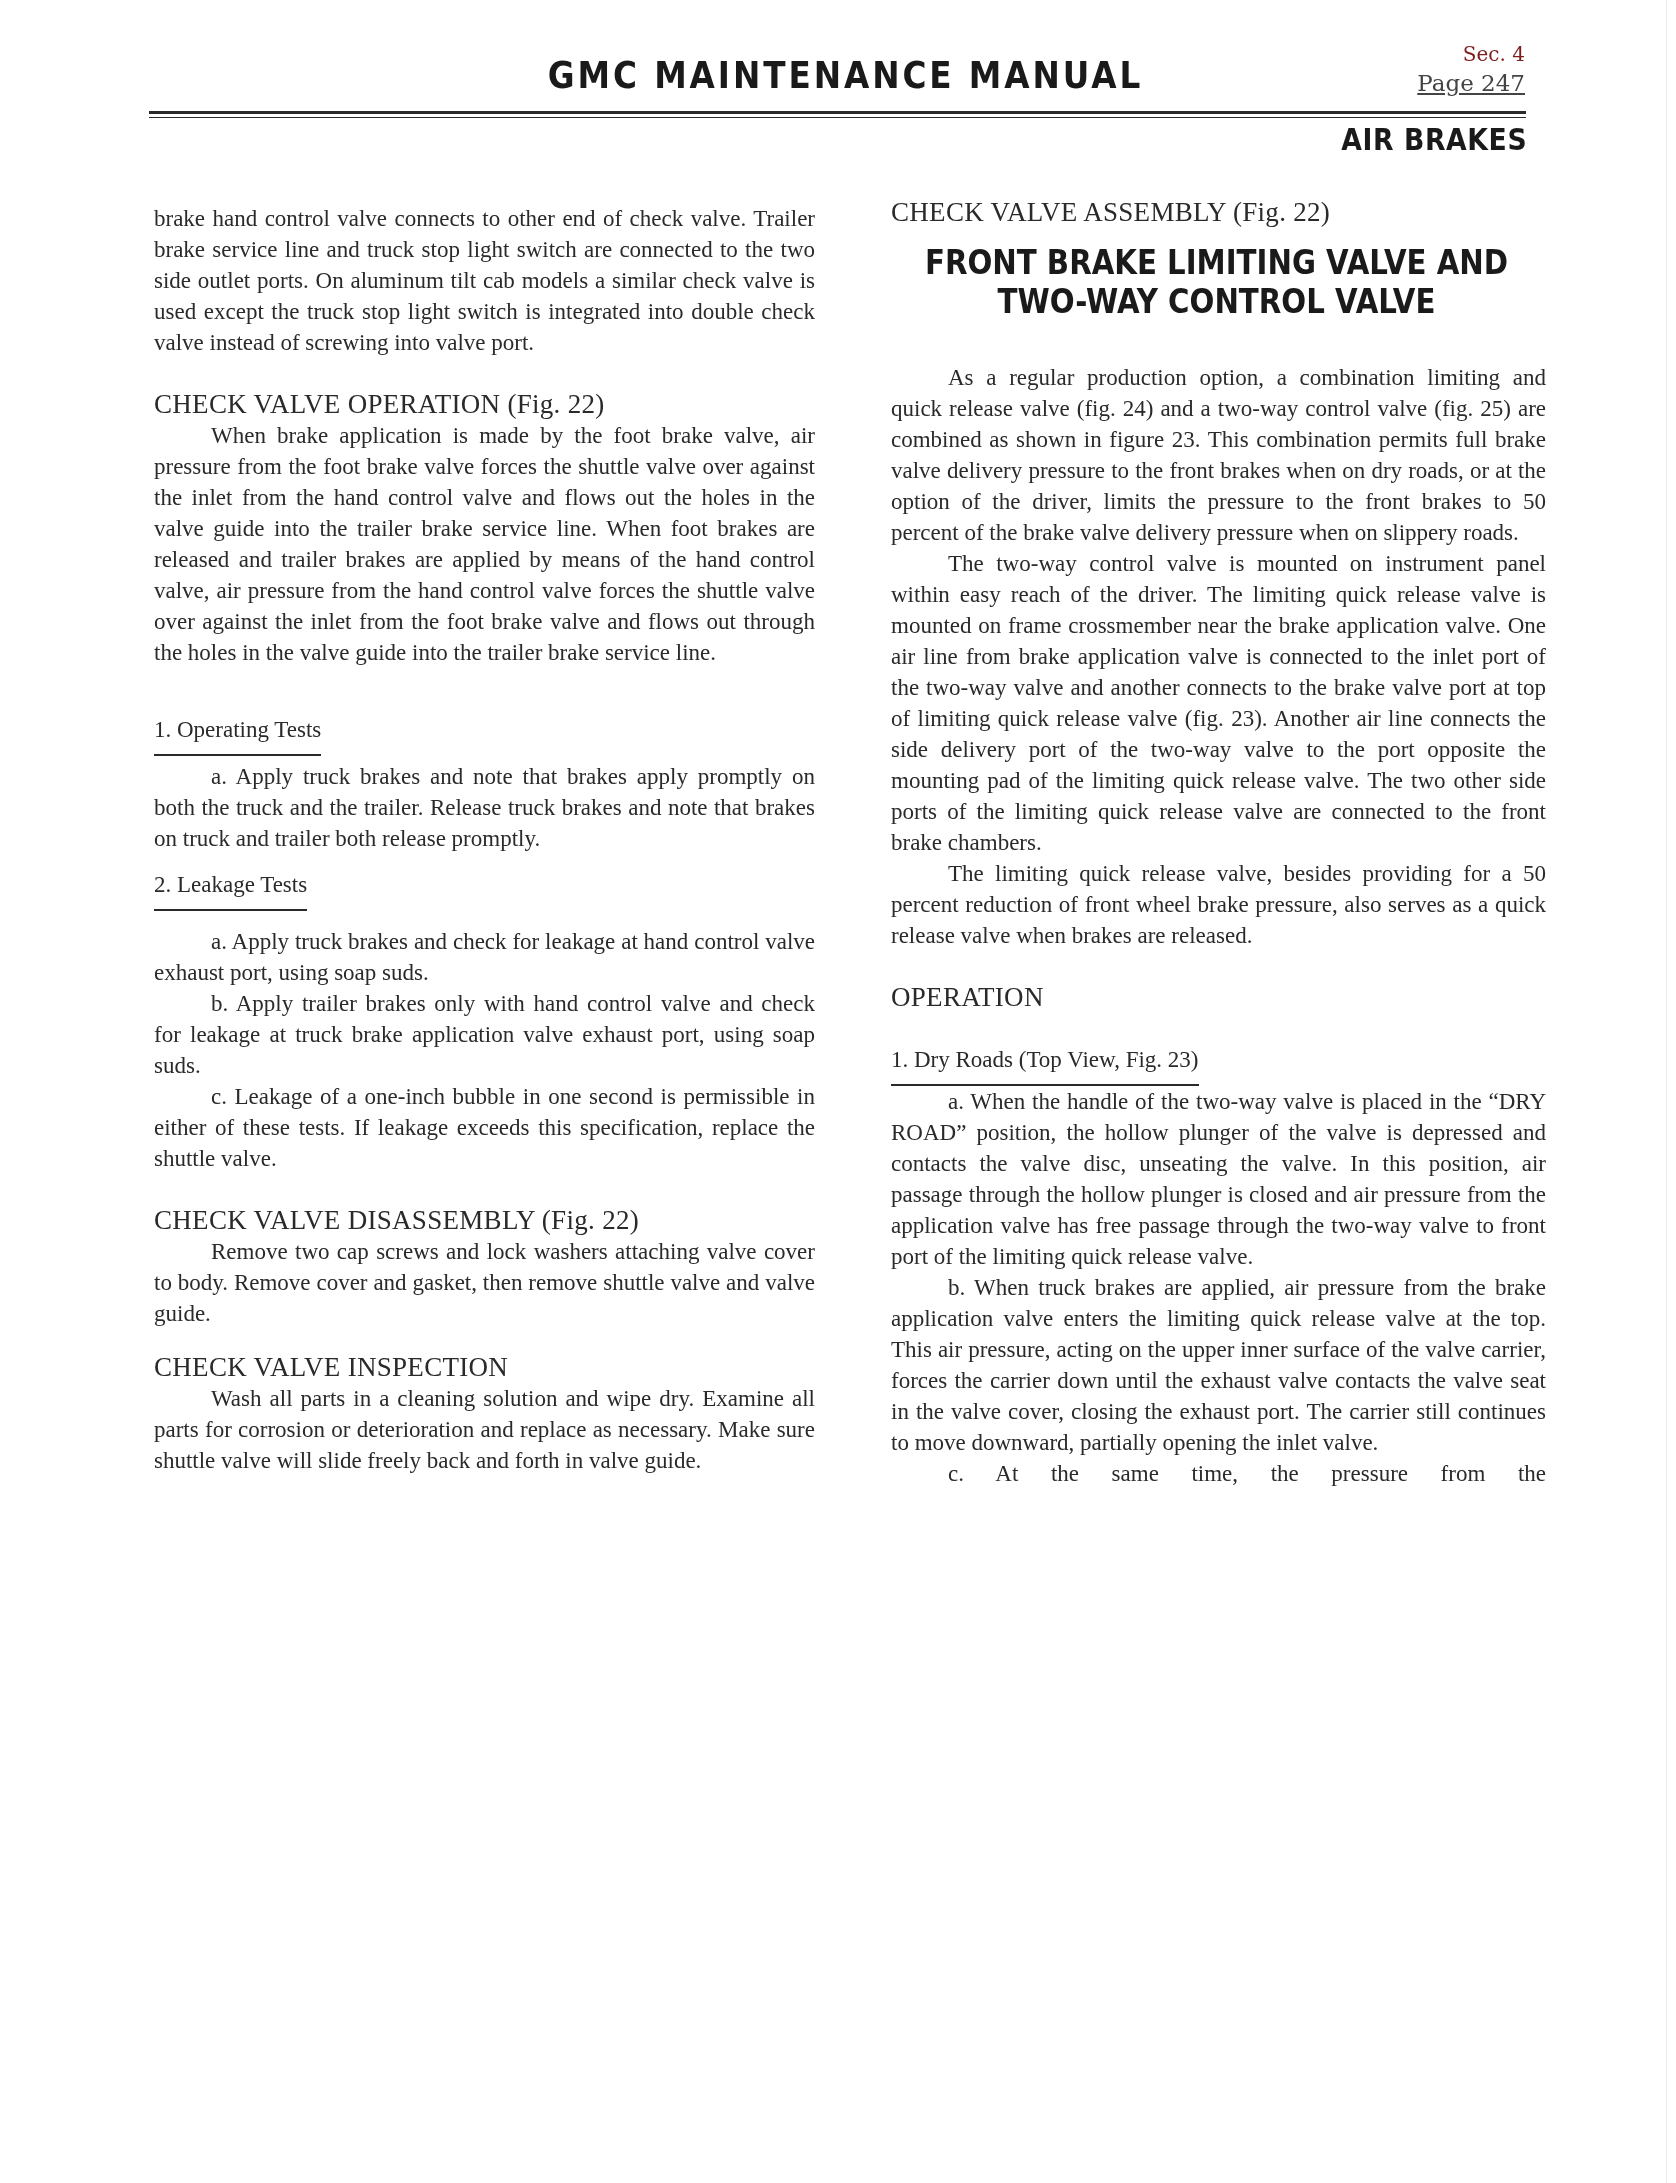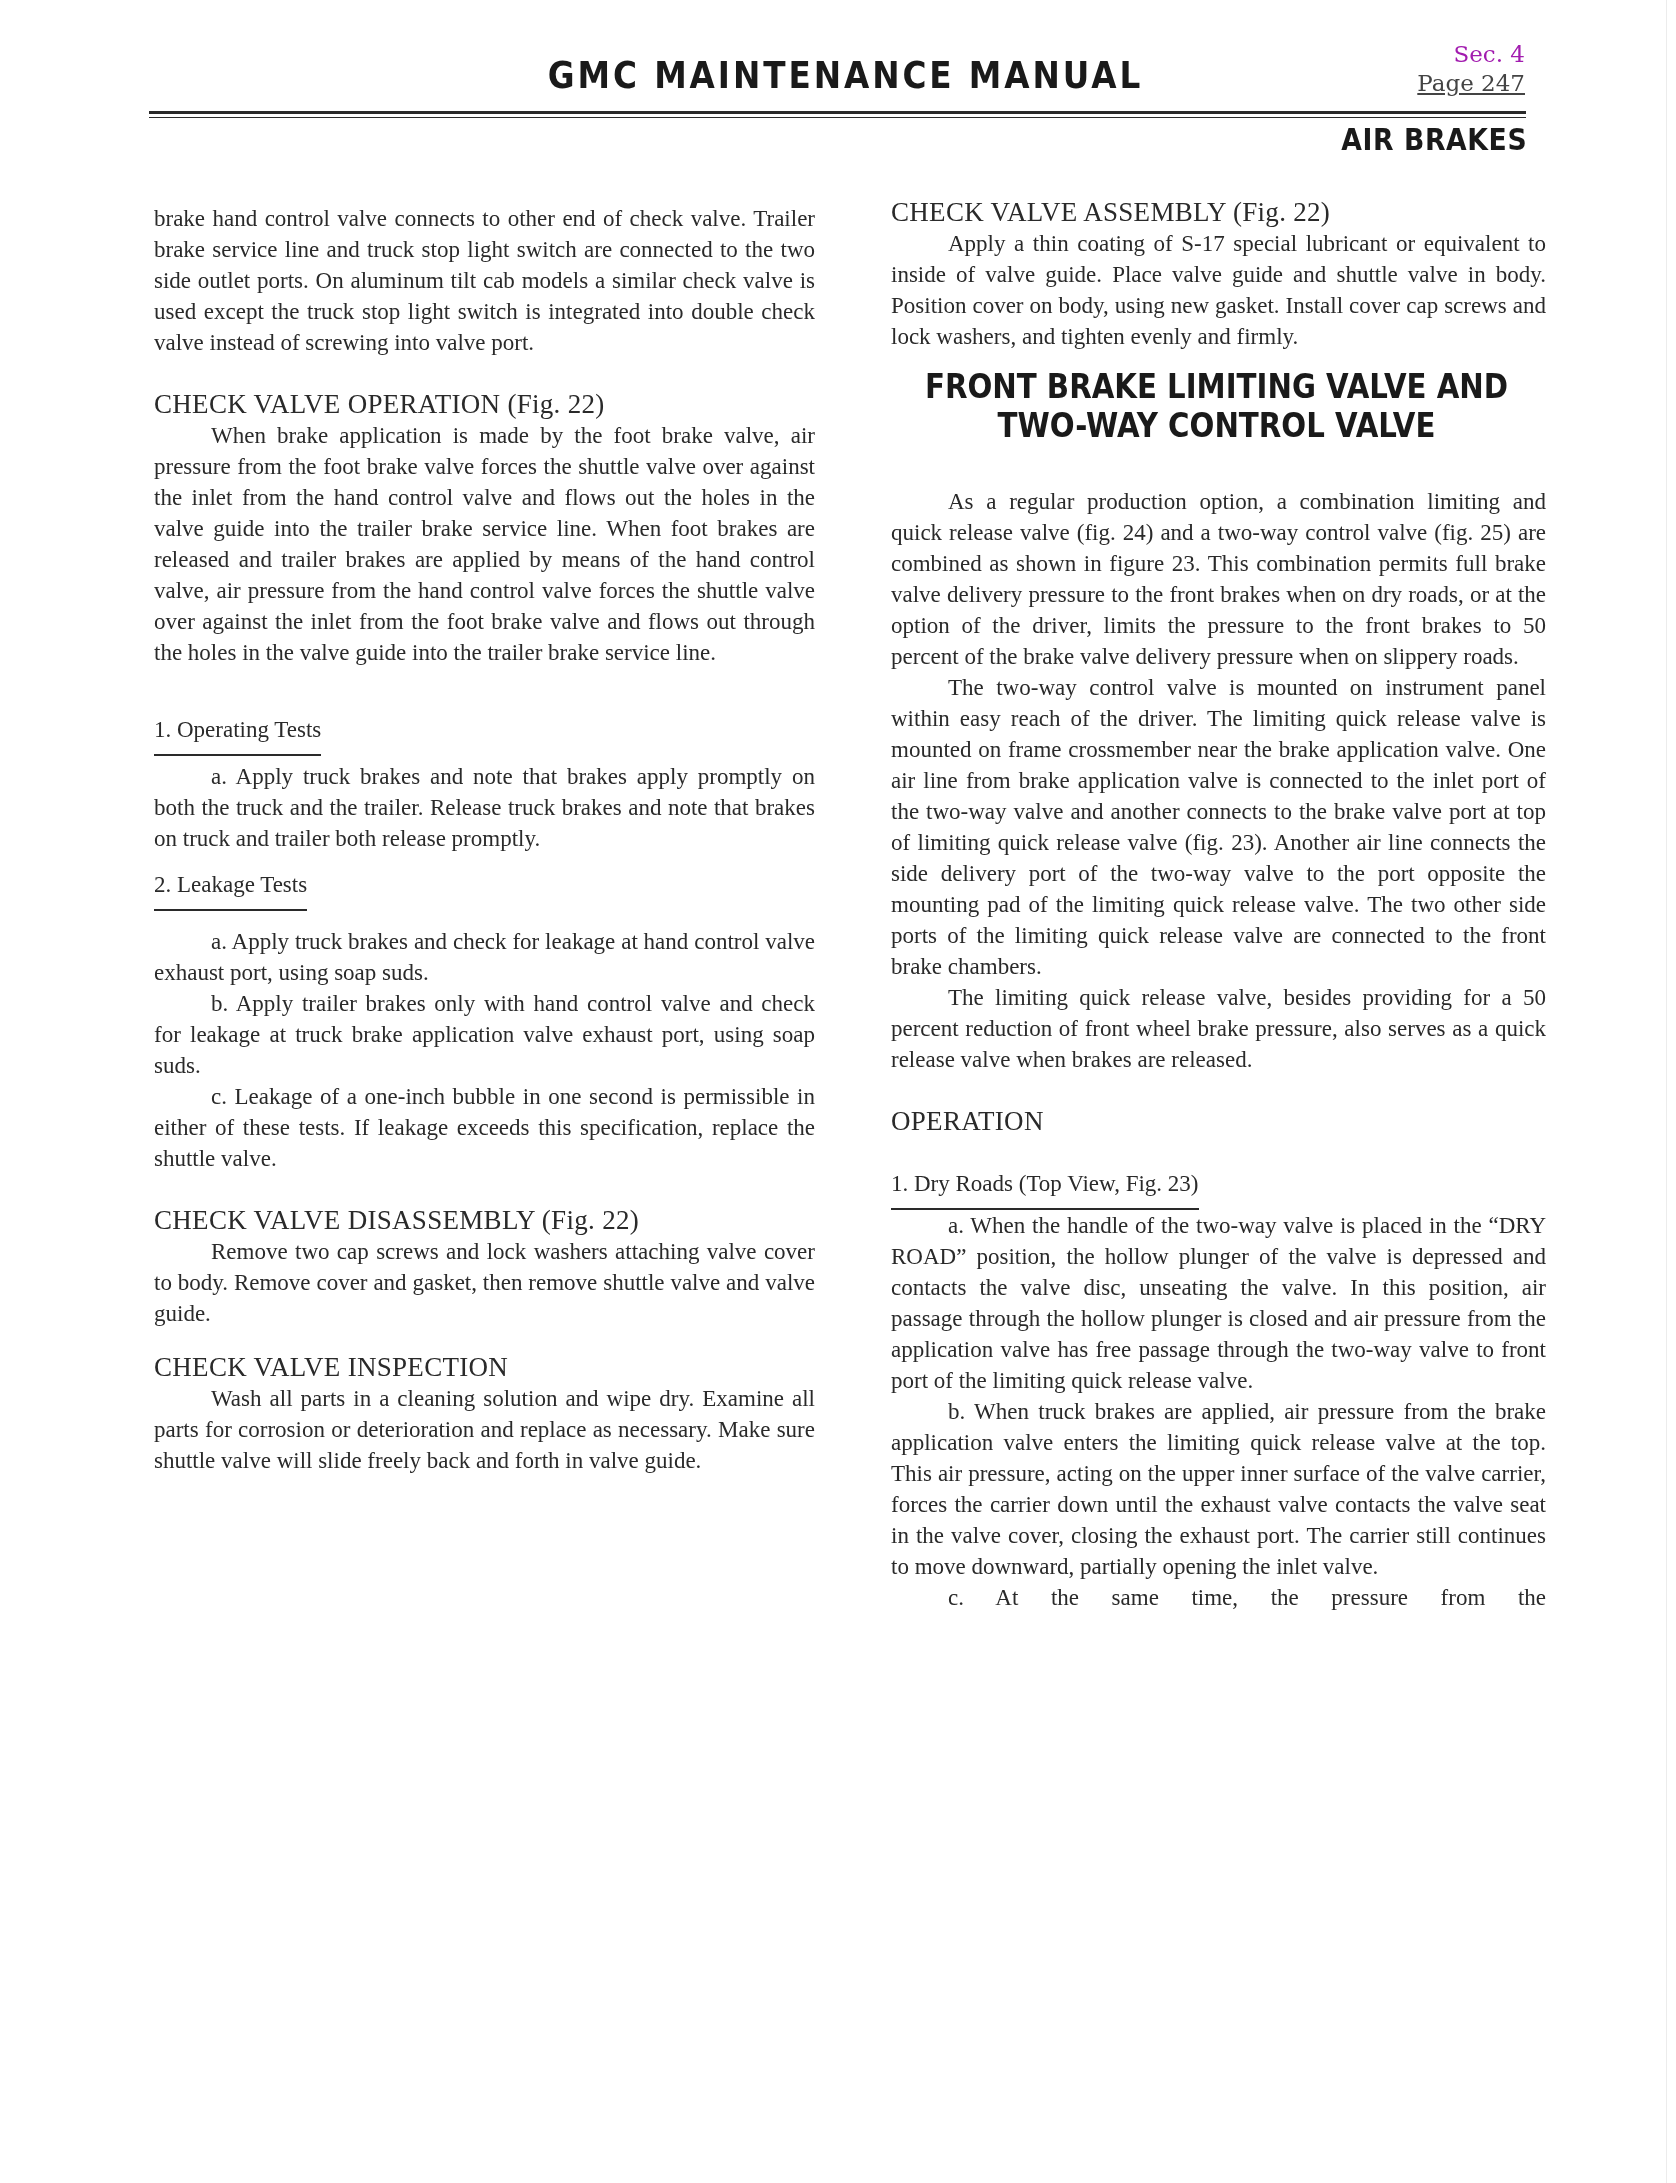--- a/index.html
+++ b/index.html
@@ -2,21 +2,21 @@
 <html style="font-size:10.8px"><head>
 <meta charset="utf-8">
 <style>
   html, body { margin:0; padding:0; background:#ffffff; }
   body { width:1677px; height:2183px; position:relative; overflow:hidden; color:#1e1e1e; }
   .page-edge { position:absolute; left:1666px; top:0; width:1.4px; height:2183px; background:#ececec; }
   .hdr-title { position:absolute; left:406px; width:879px; top:55px; text-align:center;
     font-family:"DejaVu Sans", sans-serif; font-weight:bold; font-size:38px; letter-spacing:3.4px;
     transform:scaleX(0.86); transform-origin:center; color:#1a1a1a; line-height:41px; }
   .hdr-sec { position:absolute; right:152px; top:41px; font-family:"DejaVu Serif", serif;
-    font-size:23px; line-height:27px; text-align:right; color:#a21caf; }
+    font-size:20px; line-height:27px; text-align:right; color:#7f1d1d; }
   .hdr-page { position:absolute; right:152px; top:70px; font-family:"DejaVu Serif", serif;
     font-size:23px; line-height:27px; text-align:right; color:#444;text-decoration:underline; }
   .rule { position:absolute; left:149px; width:1377px; background:#2a2a2a; }
   .rule1 { top:111px; height:2.7px; }
   .rule2 { top:117px; height:1.4px; }
   .hdr-section { position:absolute; right:150px; top:120px; font-family:"DejaVu Sans", sans-serif;
     font-weight:bold; font-size:31px; line-height:38px; transform:scaleX(0.86); transform-origin:right;
     color:#1a1a1a; letter-spacing:0.7px; }
 
   .col { position:absolute; font-family:"Liberation Serif", serif; font-size:23px; line-height:31px; color:#2a2a2a; }
@@ -69,21 +69,20 @@
   <div class="heading">CHECK VALVE DISASSEMBLY (Fig. 22)</div>
   <p class="ind">Remove two cap screws and lock washers attaching valve cover to body. Remove cover and gasket, then remove shuttle valve and valve guide.</p>
   <div class="gap-s" style="height:23px"></div>
 
   <div class="heading">CHECK VALVE INSPECTION</div>
   <p class="ind">Wash all parts in a cleaning solution and wipe dry. Examine all parts for corrosion or deterioration and replace as necessary. Make sure shuttle valve will slide freely back and forth in valve guide.</p>
 </div>
 
 <div class="col col-right">
   <div class="heading">CHECK VALVE ASSEMBLY (Fig. 22)</div>
-  <p class="ind">Apply a thin coating of S-17 special lubricant or equivalent to inside of valve guide. Place valve guide and shuttle valve in body. Position cover on body, using new gasket. Install cover cap screws and lock washers, and tighten evenly and firmly.</p>
   <div class="gap-s"></div>
 
   <div class="big-heading">FRONT BRAKE LIMITING VALVE AND</div>
   <div class="big-heading">TWO-WAY CONTROL VALVE</div>
   <div class="gap" style="height:41px"></div>
 
   <p class="ind">As a regular production option, a combination limiting and quick release valve (fig. 24) and a two-way control valve (fig. 25) are combined as shown in figure 23. This combination permits full brake valve delivery pressure to the front brakes when on dry roads, or at the option of the driver, limits the pressure to the front brakes to 50 percent of the brake valve delivery pressure when on slippery roads.</p>
   <p class="ind">The two-way control valve is mounted on instrument panel within easy reach of the driver. The limiting quick release valve is mounted on frame crossmember near the brake application valve. One air line from brake application valve is connected to the inlet port of the two-way valve and another connects to the brake valve port at top of limiting quick release valve (fig. 23). Another air line connects the side delivery port of the two-way valve to the port opposite the mounting pad of the limiting quick release valve. The two other side ports of the limiting quick release valve are connected to the front brake chambers.</p>
   <p class="ind">The limiting quick release valve, besides providing for a 50 percent reduction of front wheel brake pressure, also serves as a quick release valve when brakes are released.</p>
   <div class="gap"></div>

